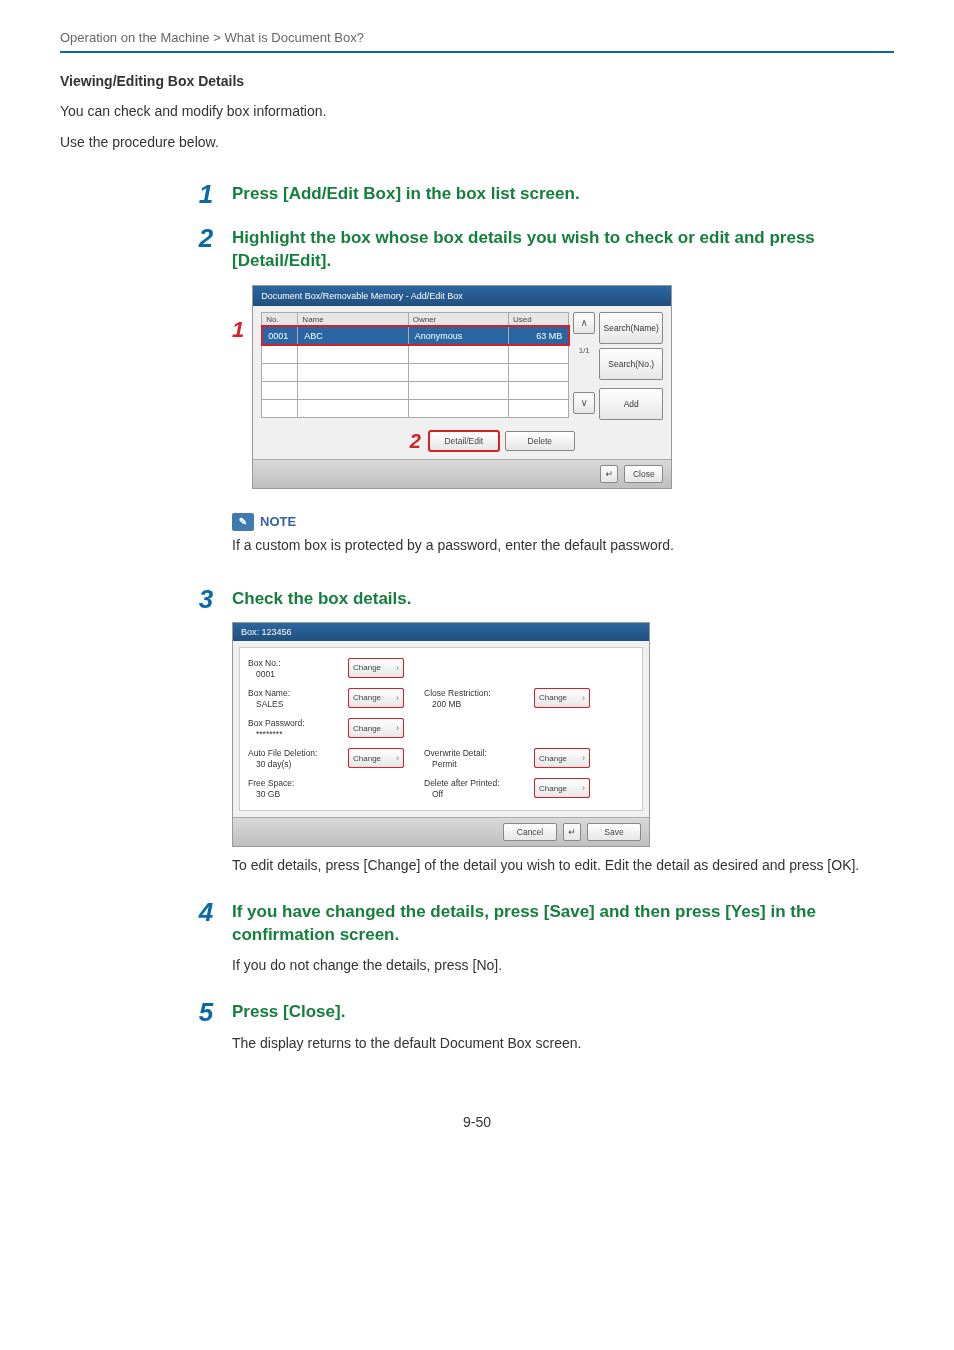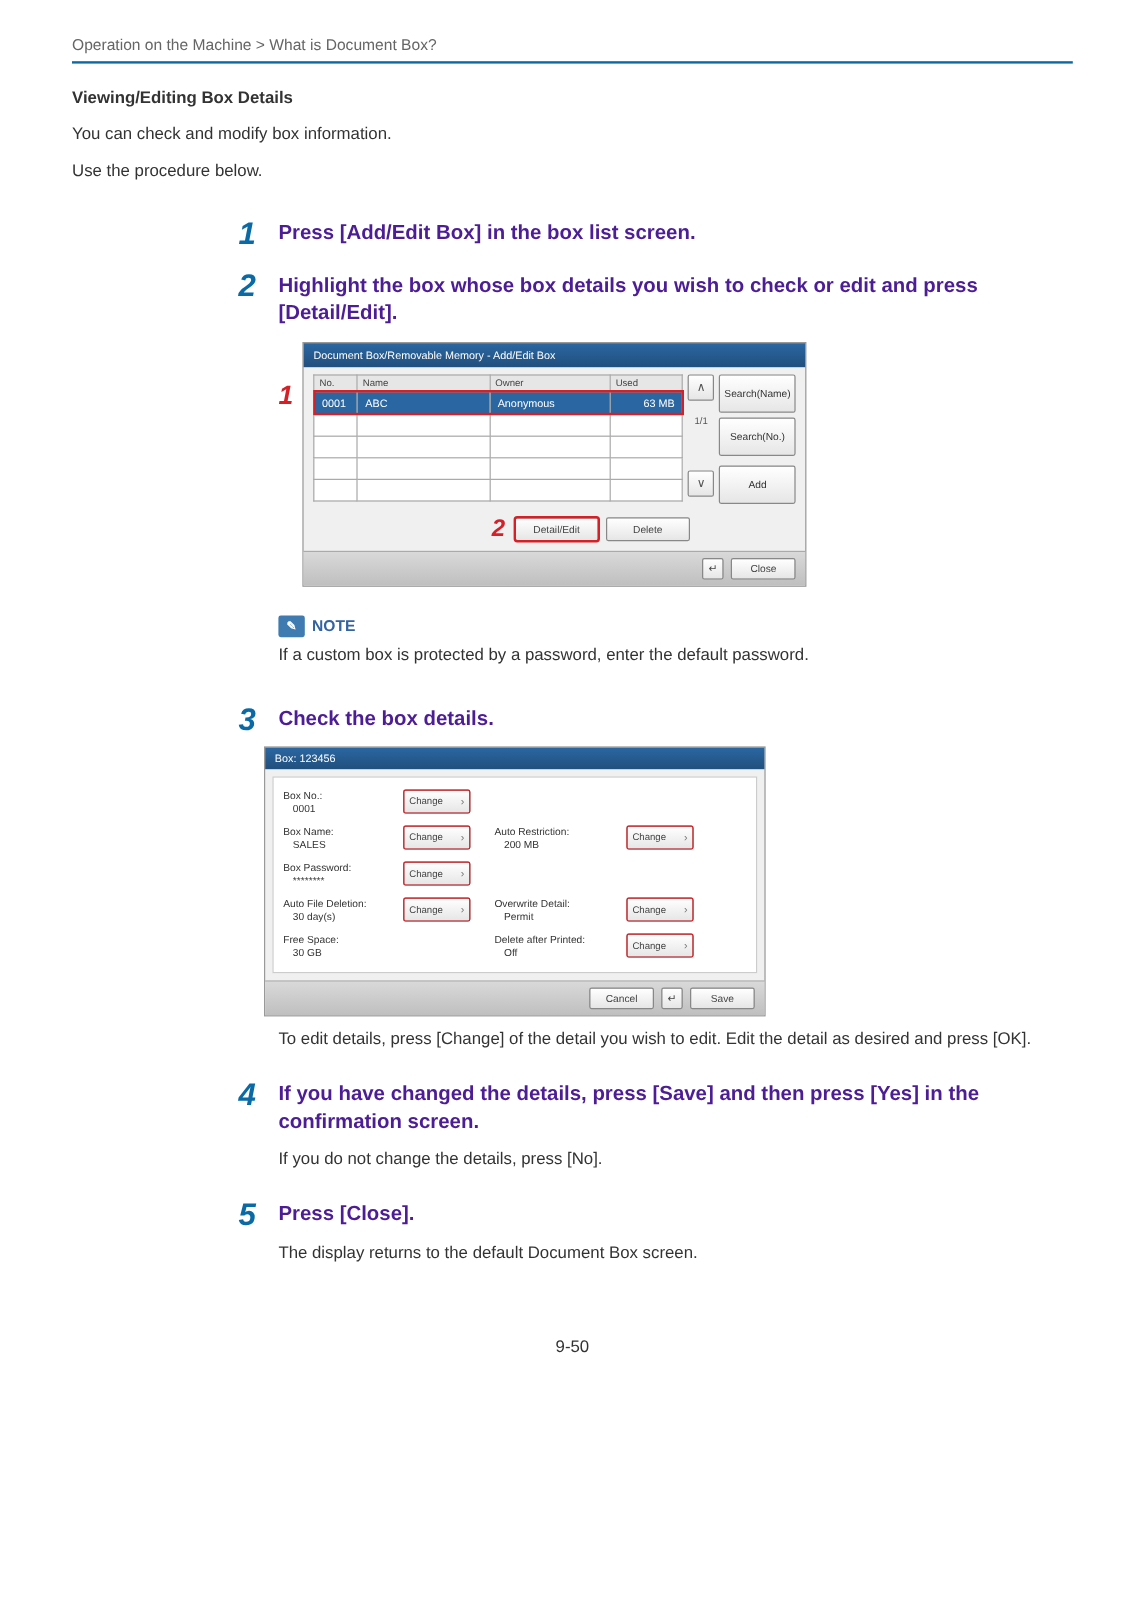--- a/index.html
+++ b/index.html
@@ -40,21 +40,21 @@
     font-size: 26px;
     color: #0a6aa6;
     line-height: 1;
     min-width: 24px;
     text-align: center;
   }
   .step-title {
     font-family: Arial, Helvetica, sans-serif;
     font-weight: 900;
     font-size: 17px;
-    color: #4c1d95;
+    color: #15803d;
     line-height: 1.35;
     padding-top: 2px;
   }
   .step-desc {
     font-size: 14px;
     color: #333;
     margin-left: 38px;
     margin-top: 8px;
     line-height: 1.55;
   }
@@ -178,42 +178,42 @@
     background: linear-gradient(#d9d9d9,#bfbfbf);
     padding: 5px 8px;
     display:flex;justify-content:flex-end;gap:6px;
     border-top:1px solid #aaa;
   }
   .screen1 .footbar .enter-icon{
     width:18px;height:18px;border:1px solid #888;background:linear-gradient(#fff,#e6e6e6);border-radius:2px;
     display:flex;align-items:center;justify-content:center;font-size:9px;color:#444;
   }
   .screen1 .footbar .close-btn{
-    width:54px;height:18px;border:1px solid #888;background:linear-gradient(#fff,#e6e6e6);border-radius:2px;
+    width:39px;height:18px;border:1px solid #888;background:linear-gradient(#fff,#e6e6e6);border-radius:2px;
     display:flex;align-items:center;justify-content:center;font-size:8.5px;color:#444;
   }
   .list-area{display:flex;align-items:flex-start;}
   .arrow-col{display:flex;flex-direction:column;align-items:center;margin-left:4px;}
 
   
   .note-block { margin-left: 38px; margin-top: 24px; }
   .note-head {
     display:flex;align-items:center;gap:6px;
     margin-bottom:4px;
   }
   .note-head .note-icon{
     width:22px;height:18px;background:#3f7ab0;border-radius:2px;
     display:flex;align-items:center;justify-content:center;color:#fff;font-size:10px;font-weight:bold;
   }
   .note-head .note-label{font-weight:bold;color:#3463a0;font-size:13px;}
   .note-text{font-size:14px;color:#333;line-height:1.5;}
 
   
   .screen2 {
-    margin-left: 26px;
+    margin-left: 38px;
     margin-top: 10px;
     width: 418px;
     border:1px solid #999;
     background:#f0f0f0;
     font-size:9px;
     color:#333;
   }
   .screen2 .titlebar{
     background:linear-gradient(#2a67a2,#214f7d);
     color:#fff;font-size:9px;
@@ -376,21 +376,21 @@
       <div class="drow">
         <div class="dlabel">
           <span>Box Name:</span>
           <span class="val">SALES</span>
         </div>
         <div class="chg-btn">
             <span>Change</span>
             <span class="chev">›</span>
           </div>
         <div class="dlabel2">
-          <span>Auto Restriction:</span>
+          <span>Close Restriction:</span>
           <span class="val">200  MB</span>
         </div>
         <div class="chg-btn">
             <span>Change</span>
             <span class="chev">›</span>
           </div>
       </div>
       <div class="drow">
         <div class="dlabel">
           <span>Box Password:</span>

